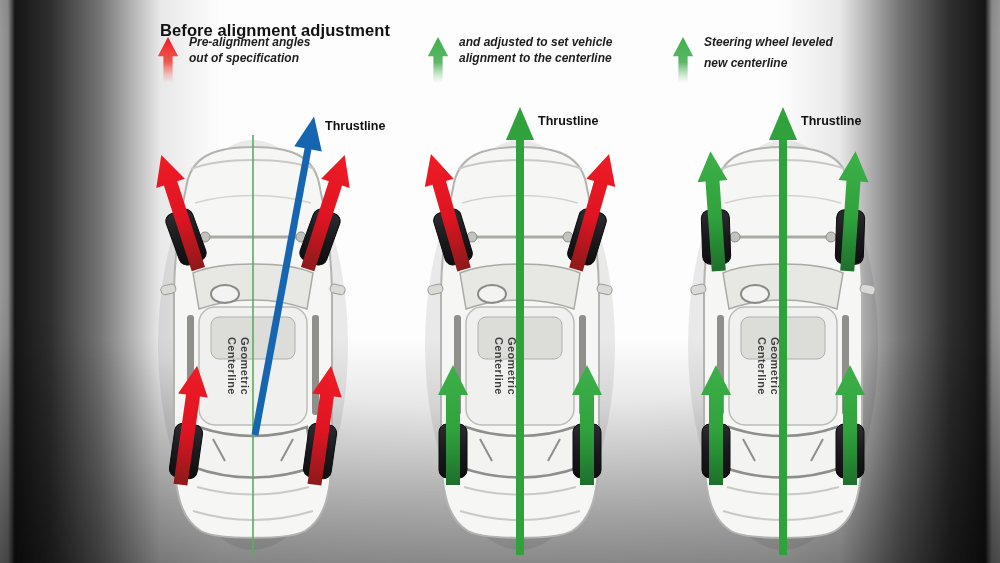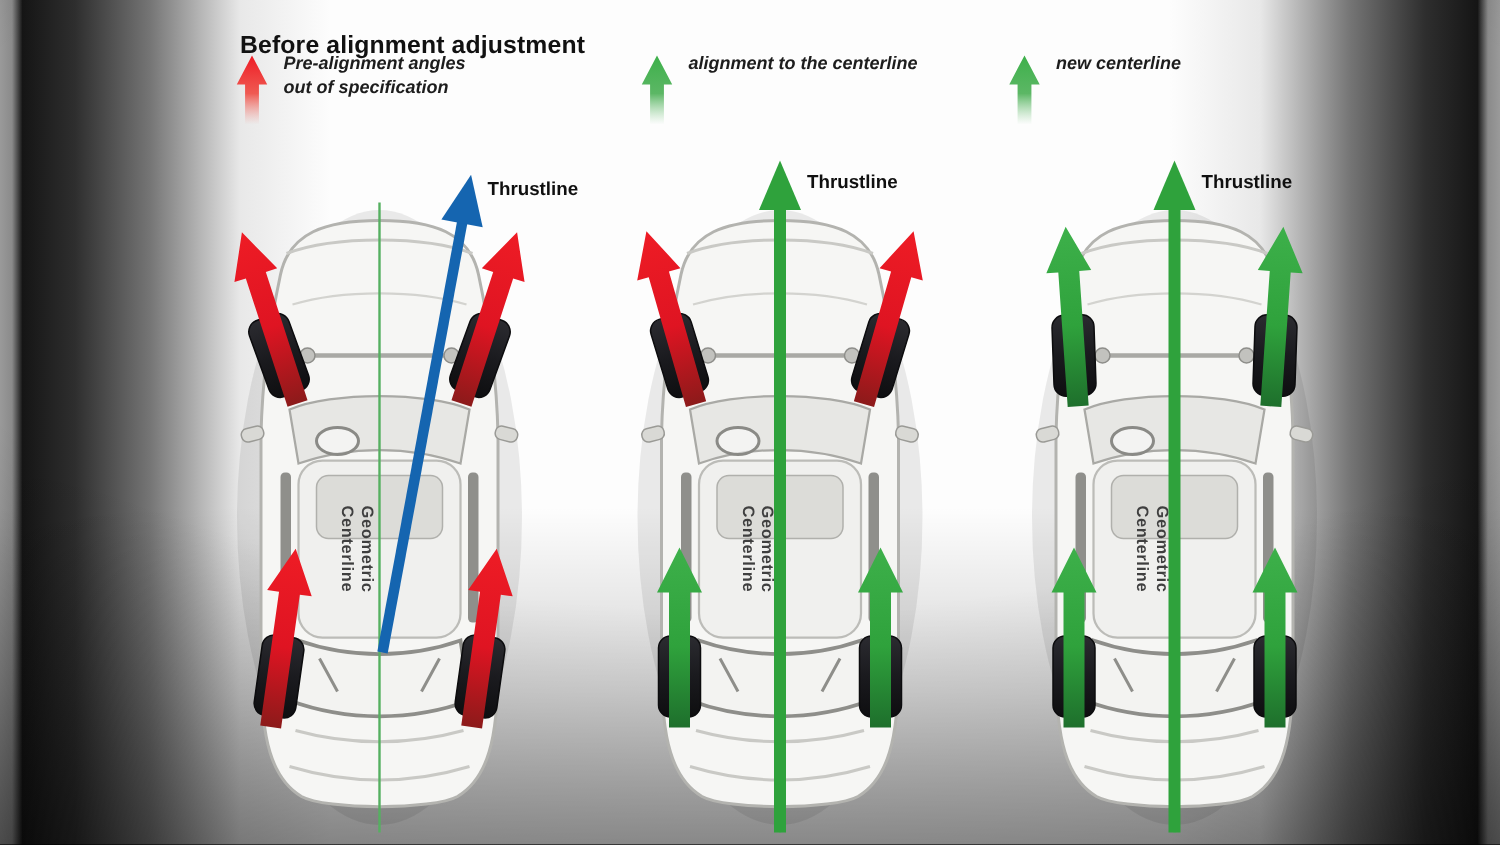--- a/index.html
+++ b/index.html
@@ -148,20 +148,21 @@
     </svg>
   </section>
 
   <section class="panel panel-2">
     <div class="legend">
       <svg class="legend-arrow" viewBox="-13 -27 26 54">
         <use href="#legend-arrow" fill="url(#grad-green-fade)"></use>
       </svg>
       <div class="legend-text">
         <div class="para">
+          <div>and adjusted to set vehicle</div>
           <div>alignment to the centerline</div>
         </div>
       </div>
     </div>
     <svg class="scene" width="280" height="468" viewBox="0 0 280 468">
       <use href="#car-body"></use>
       <text class="centerline-text" transform="translate(128,242) rotate(90)">
         <tspan x="0" y="0">Geometric</tspan>
         <tspan x="0" dy="13">Centerline</tspan>
       </text>
@@ -184,20 +185,23 @@
     </svg>
   </section>
 
   <section class="panel panel-3">
     <div class="legend">
       <svg class="legend-arrow" viewBox="-13 -27 26 54">
         <use href="#legend-arrow" fill="url(#grad-green-fade)"></use>
       </svg>
       <div class="legend-text">
         <div class="para">
+          <div>Steering wheel leveled</div>
+        </div>
+        <div class="para">
           <div>new centerline</div>
         </div>
       </div>
     </div>
     <svg class="scene" width="280" height="468" viewBox="0 0 280 468">
       <use href="#car-body"></use>
       <text class="centerline-text" transform="translate(128,242) rotate(90)">
         <tspan x="0" y="0">Geometric</tspan>
         <tspan x="0" dy="13">Centerline</tspan>
       </text>

